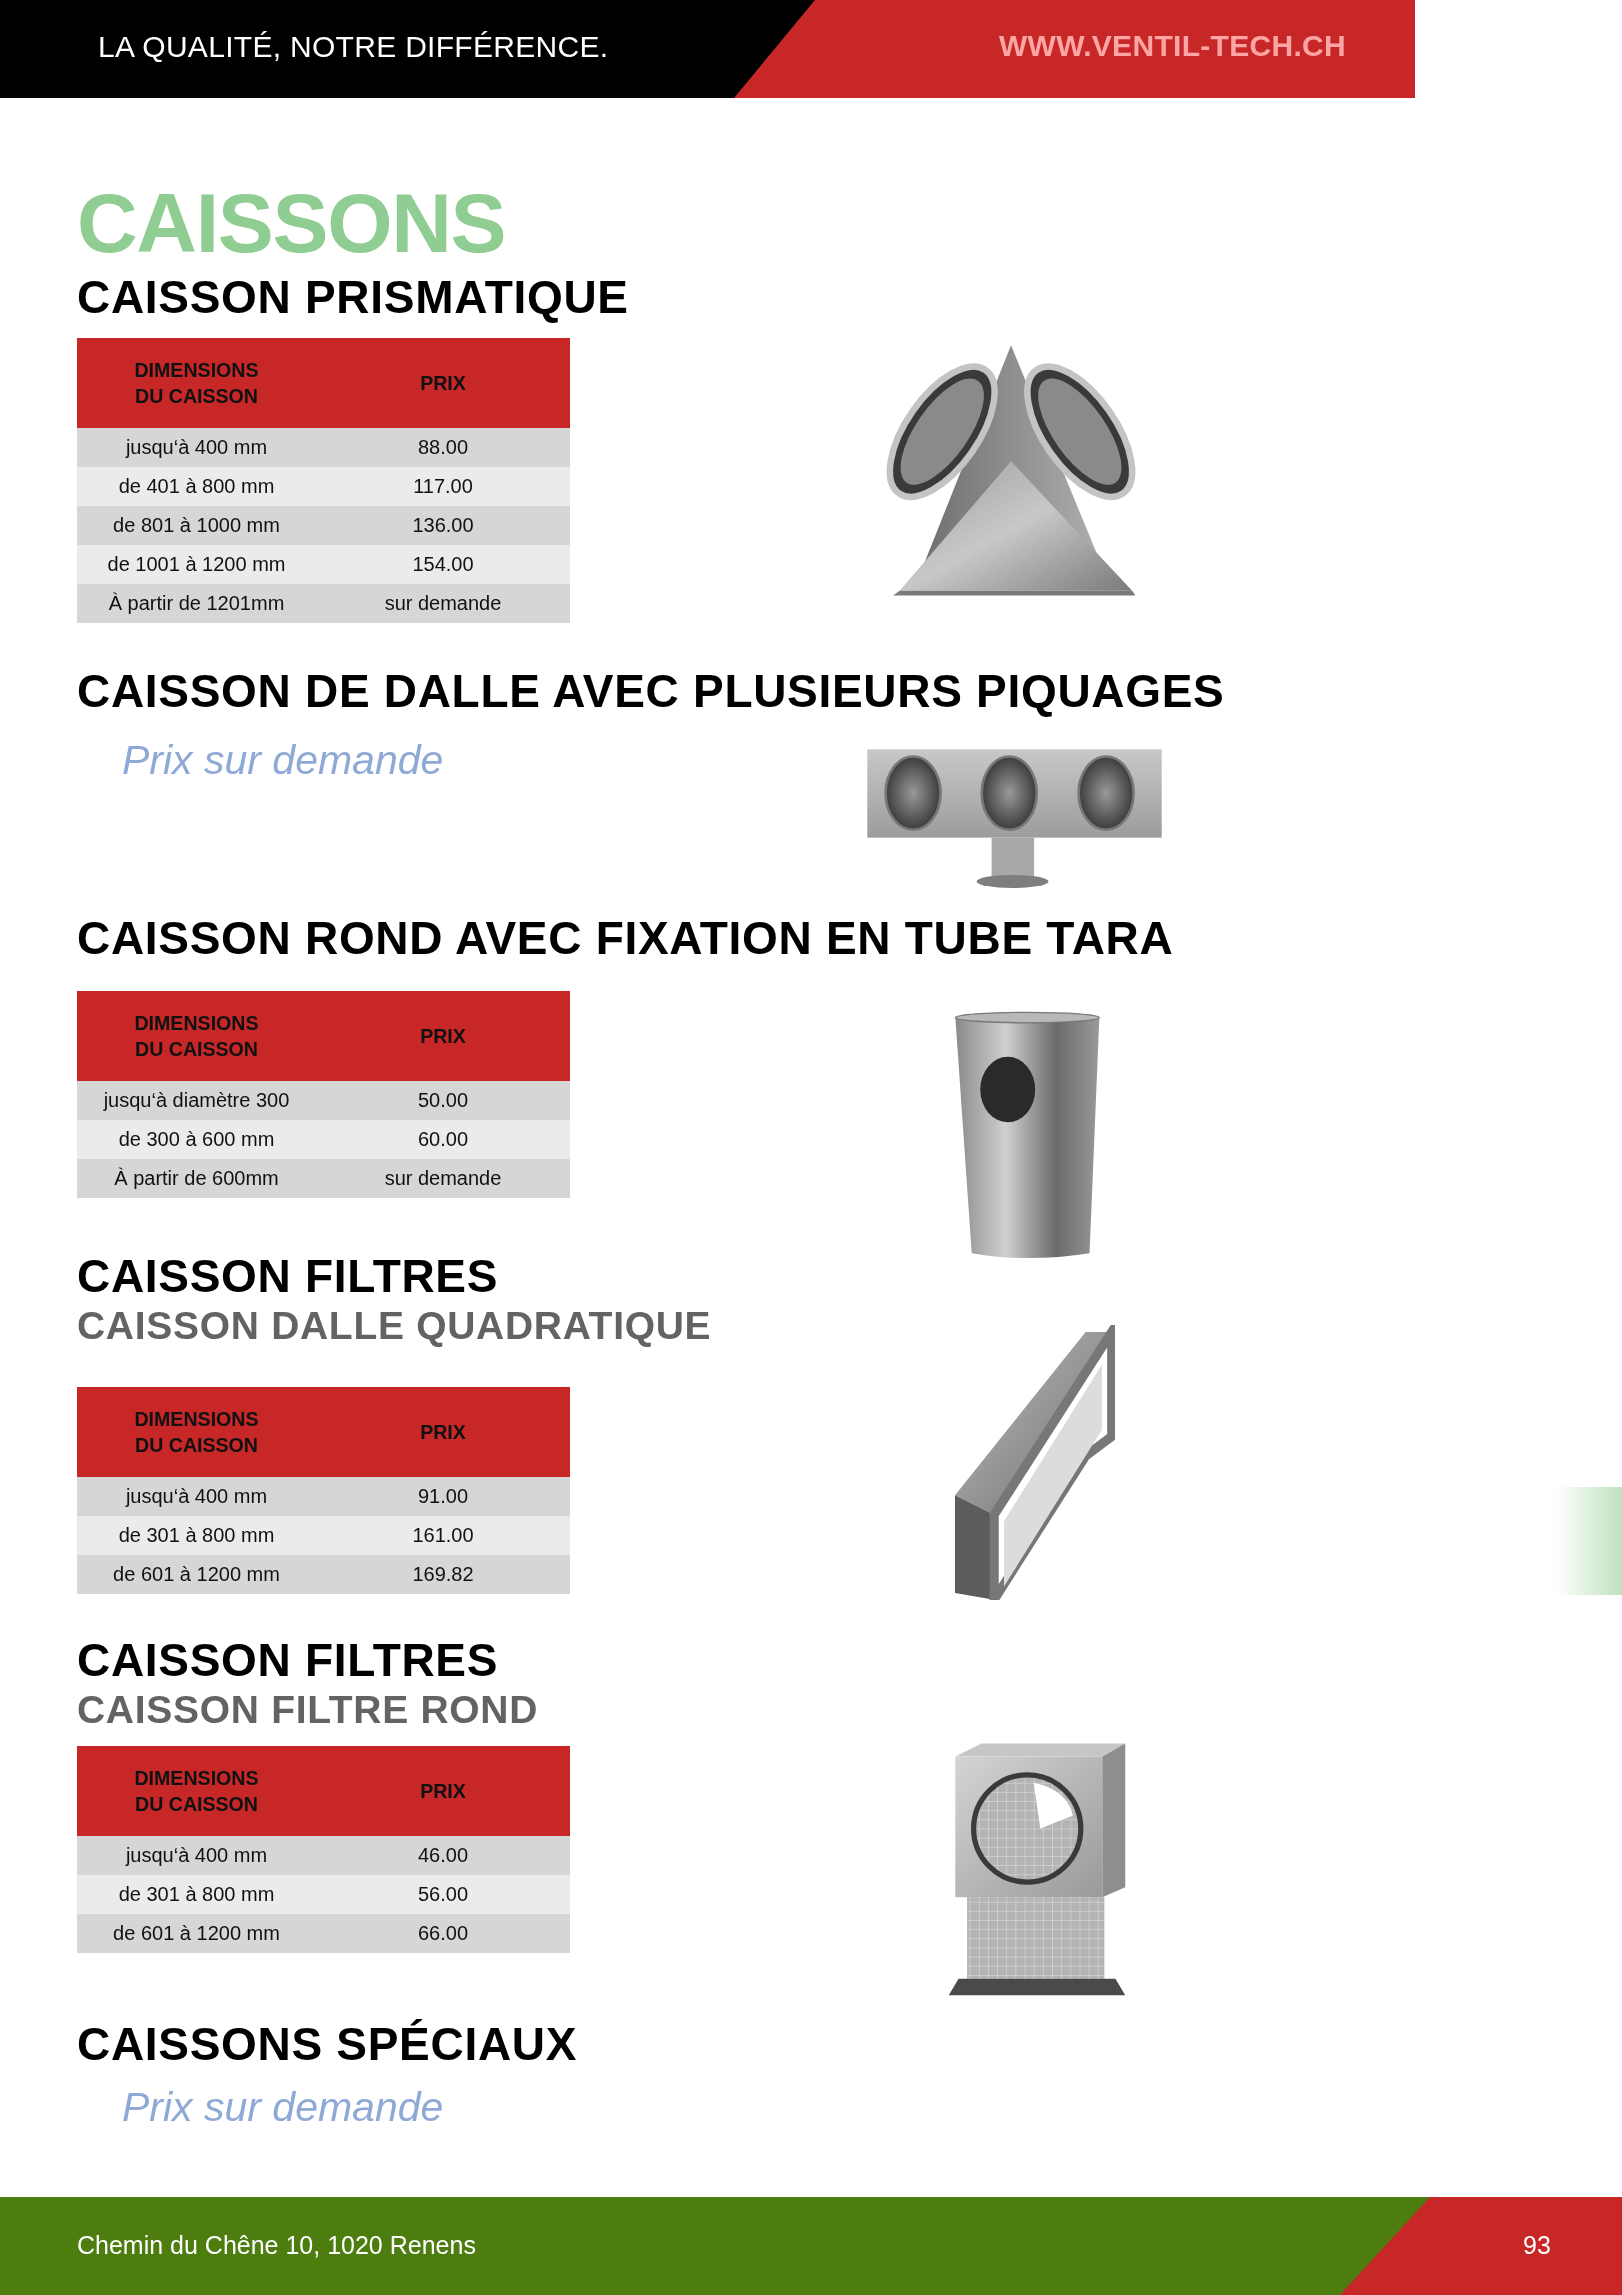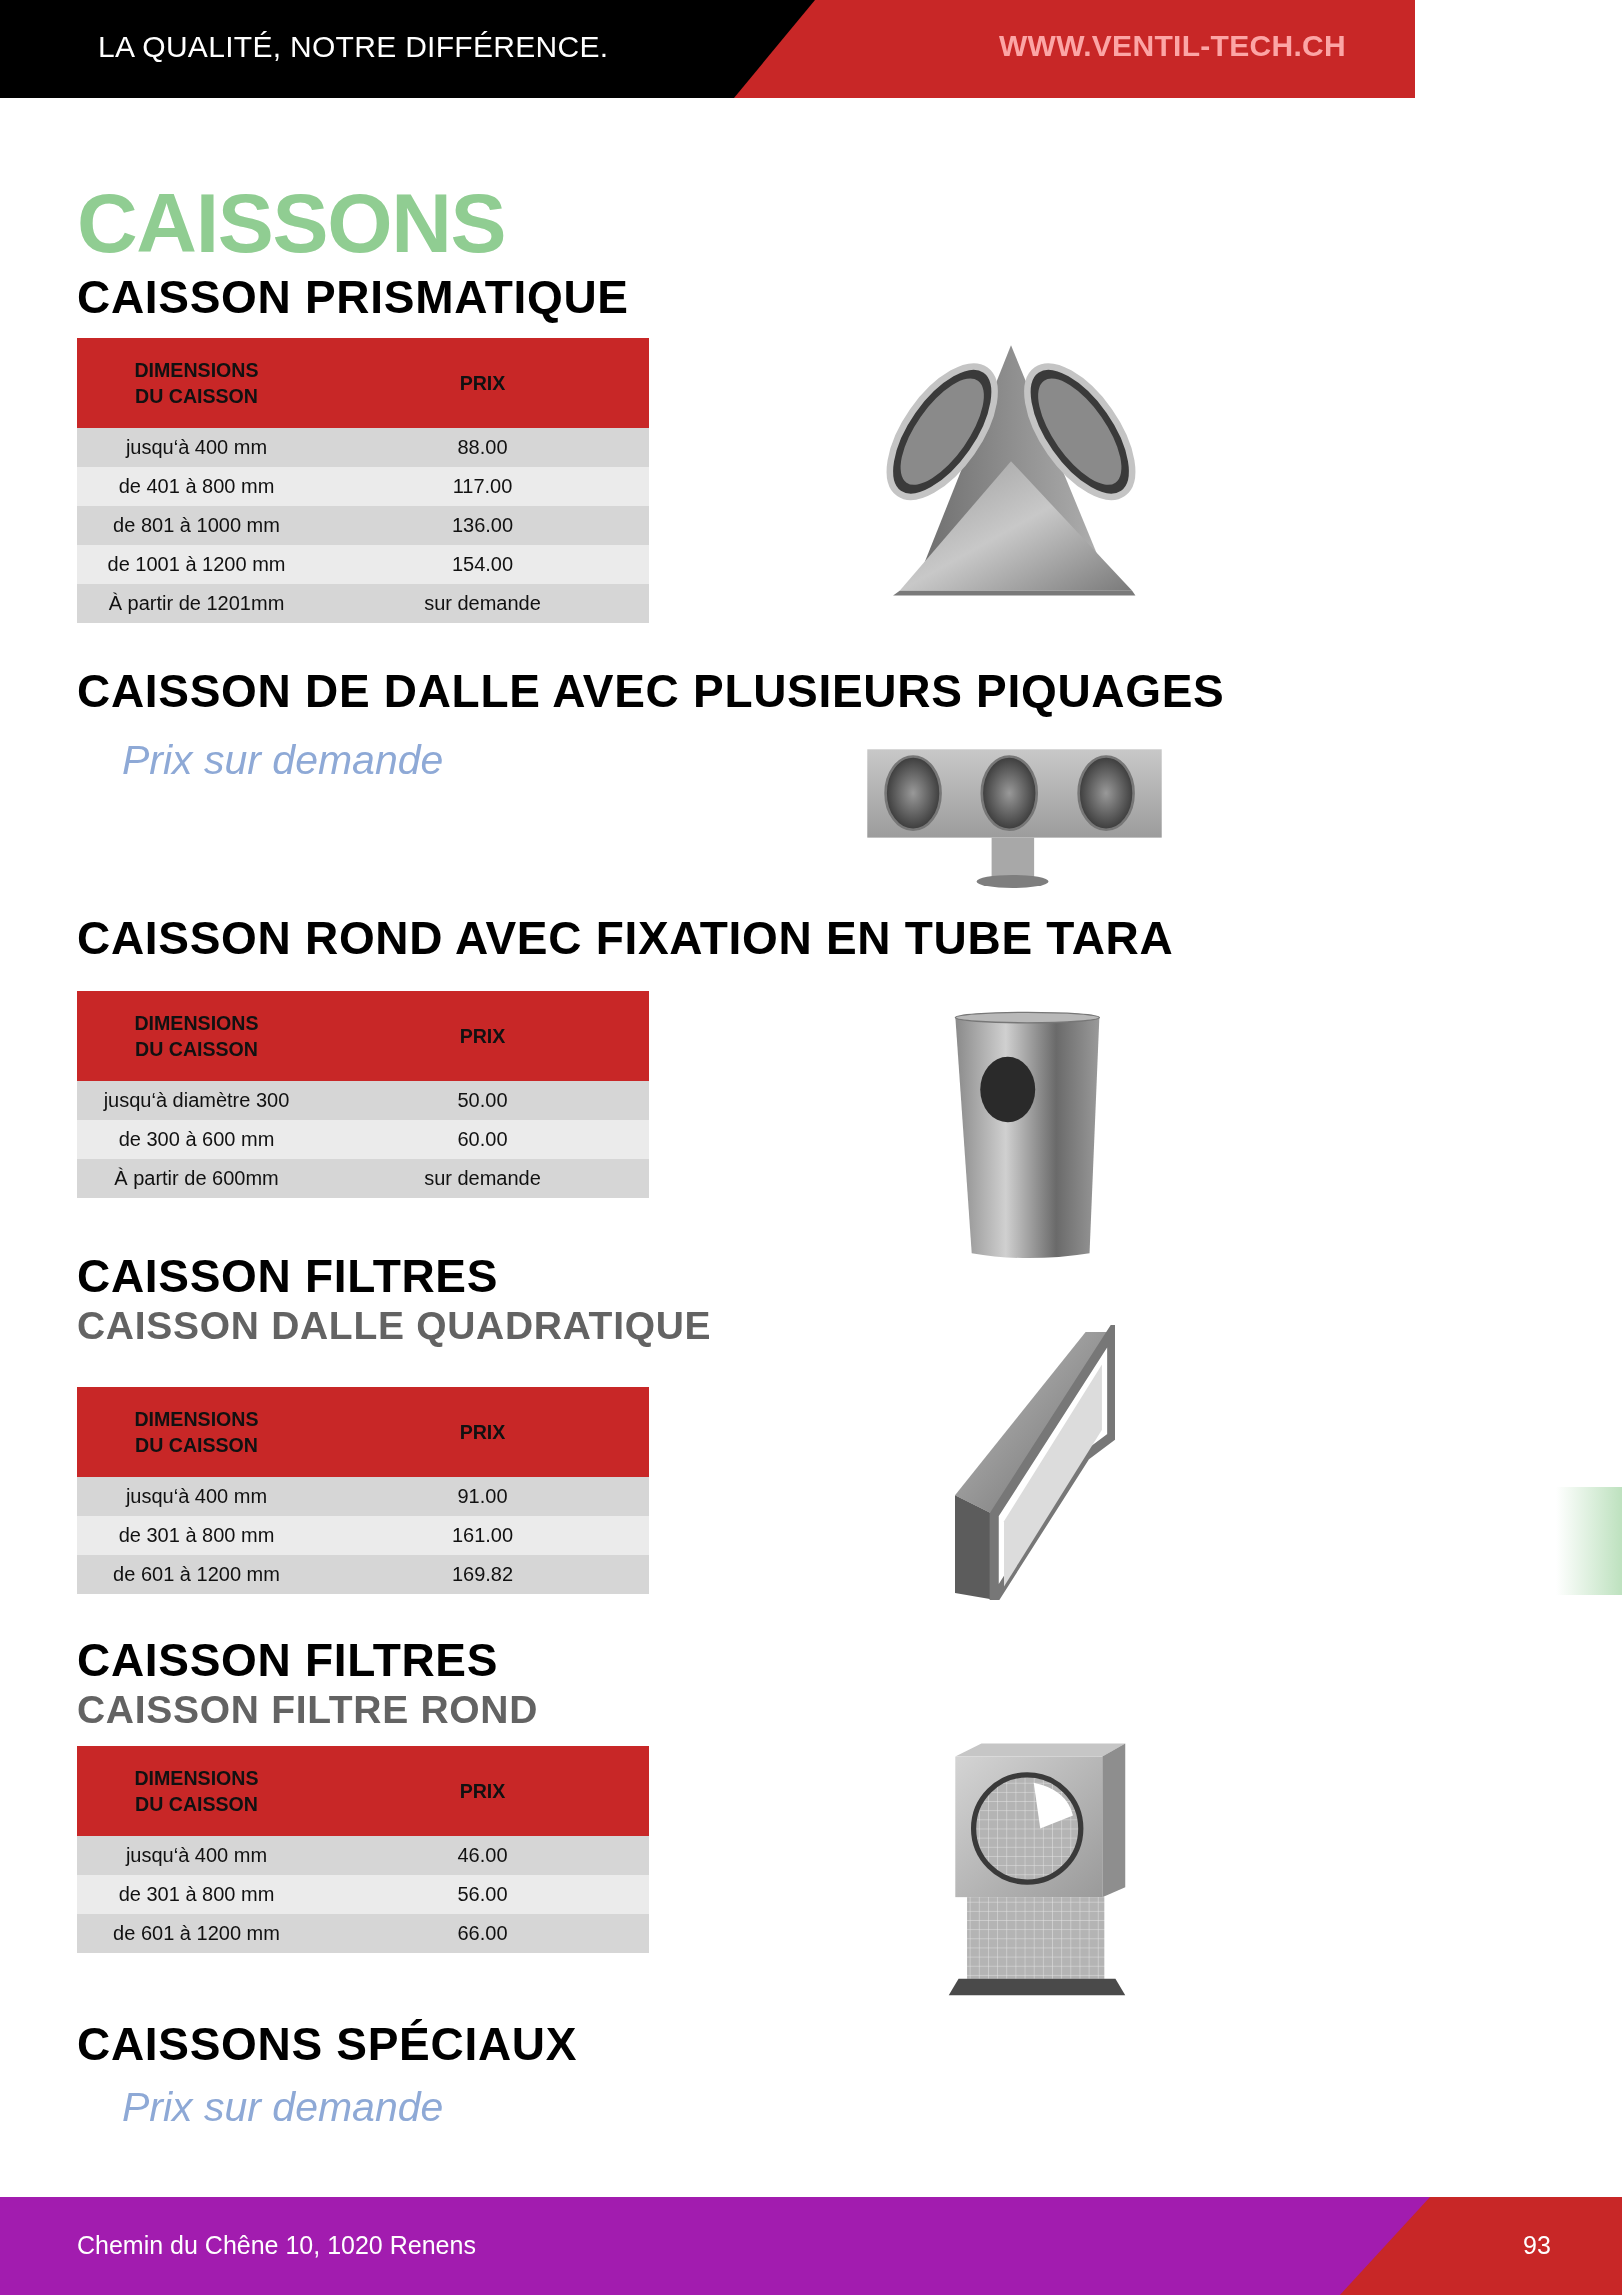--- a/index.html
+++ b/index.html
@@ -5,33 +5,33 @@
   * { margin: 0; padding: 0; box-sizing: border-box; }
   html, body { width: 1623px; height: 2295px; background: #ffffff; overflow: hidden; }
   body { position: relative; font-family: "Liberation Sans", "DejaVu Sans", sans-serif; color: #000; }
 
   .header { position: absolute; left: 0; top: 0; width: 1415px; height: 98px; background: #000; overflow: hidden; text-decoration: underline; }
   .header .red { position: absolute; top: 0; left: 0; width: 1623px; height: 98px; background: #c82727;
     clip-path: polygon(815px 0, 1623px 0, 1623px 98px, 734px 98px); }
   .header .tagline { position: absolute; left: 98px; top: 30px; font-size: 30px; color: #fff; letter-spacing: 0.3px; }
   .header .url { position: absolute; right: 69px; top: 29.4px; font-size: 30px; color: #fca5a5; font-weight: bold; letter-spacing: 0.3px; }
 
-  .footer { position: absolute; left: 0; top: 2197px; width: 1623px; height: 99px; background: #a21caf; overflow: hidden; }
+  .footer { position: absolute; left: 0; top: 2197px; width: 1623px; height: 99px; background: #4d7c0f; overflow: hidden; }
   .footer .red { position: absolute; top: 0; left: 0; width: 1623px; height: 99px; background: #c82727;
     clip-path: polygon(1430px 0, 1623px 0, 1623px 99px, 1339px 99px); }
   .footer .address { position: absolute; left: 77px; top: 34px; font-size: 25px; color: #fff; }
   .footer .page { position: absolute; left: 1523px; top: 34px; font-size: 25px; color: #fff; }
 
   .page-title { position: absolute; left: 77px; top: 175px; font-size: 84px; font-weight: 900; color: #90cd92; letter-spacing: -1.3px; font-family: "Liberation Sans", sans-serif; }
 
   .h1 { position: absolute; left: 77px; font-size: 46px; font-weight: bold; color: #000; letter-spacing: 0.7px; white-space: nowrap; }
   .h2 { position: absolute; left: 77px; font-size: 39px; font-weight: bold; color: #636363; letter-spacing: 0.7px; white-space: nowrap; }
   .on-request { position: absolute; left: 122px; font-size: 41px; font-style: italic; color: #8ea9d6; white-space: nowrap; }
 
-  table.price { position: absolute; left: 77px; width: 572px; border-collapse: collapse; }
+  table.price { position: absolute; left: 77px; width: 493px; border-collapse: collapse; }
   table.price th { background: #c82727; height: 90px; font-size: 19.6px; font-weight: bold; color: #111; text-align: center; line-height: 26px; }
   table.price th.dim { width: 239px; }
   table.price td { height: 39px; font-size: 20px; color: #111; text-align: center; }
   table.price tr.odd td { background: #d6d6d6; }
   table.price tr.even td { background: #ebebeb; }
 
   .product { position: absolute; }
   .side-tab { position: absolute; left: 1556px; top: 1487px; width: 67px; height: 108px;
     background: linear-gradient(to right, rgba(144,205,146,0) 0%, rgba(144,205,146,0.6) 100%); }
 </style>

